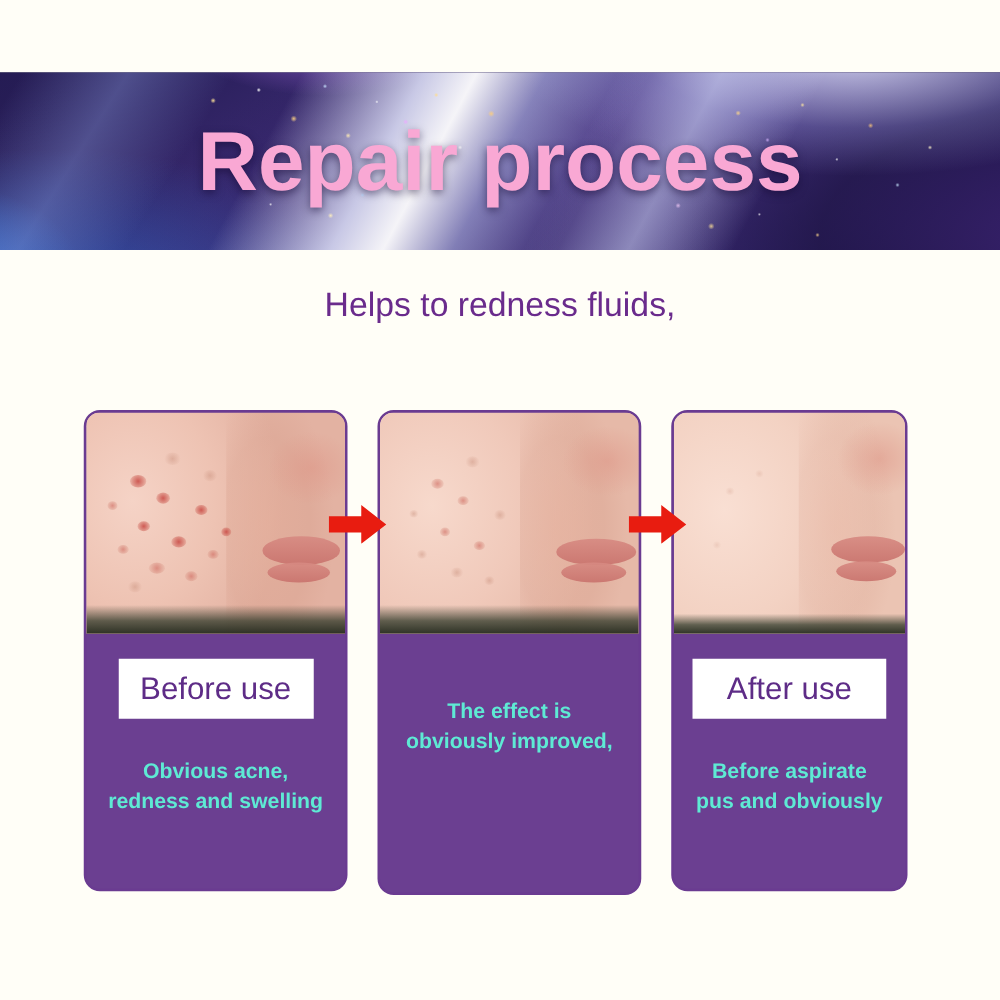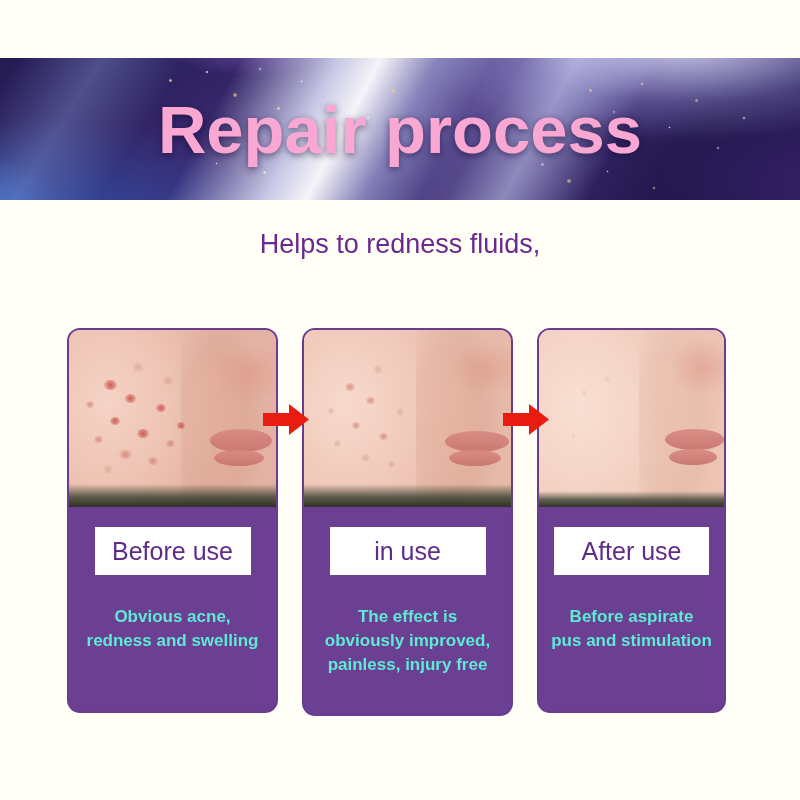--- a/index.html
+++ b/index.html
@@ -291,27 +291,23 @@
       <div class="acne mid" style="left:36%;top:58%;width:9px;height:7px;"></div>
       <div class="acne faint" style="left:44%;top:44%;width:10px;height:8px;"></div>
       <div class="acne faint" style="left:14%;top:62%;width:9px;height:7px;"></div>
       <div class="acne faint" style="left:27%;top:70%;width:11px;height:8px;"></div>
       <div class="acne faint" style="left:40%;top:74%;width:9px;height:7px;"></div>
       <div class="acne faint" style="left:33%;top:20%;width:12px;height:9px;"></div>
       <div class="acne faint" style="left:11%;top:44%;width:8px;height:6px;"></div>
     </div>
   </div>
   <div class="card-body">
-    <div class="label-box">
-      <span>in use</span>
-    </div>
     <div class="desc">
       <div>The effect is</div>
       <div>obviously improved,</div>
-      <div>painless, injury free</div>
     </div>
   </div>
 </div>
 
 <div class="arrow" id="arrow-1">
   <svg viewBox="0 0 46 31" xmlns="http://www.w3.org/2000/svg">
     <polygon points="0,9 26,9 26,0 46,15.5 26,31 26,22 0,22" fill="#e81c10"></polygon>
   </svg>
 </div>
 
@@ -328,16 +324,16 @@
       <div class="acne faint" style="left:35%;top:26%;width:7px;height:6px;opacity:.5;"></div>
       <div class="acne faint" style="left:17%;top:58%;width:7px;height:6px;opacity:.45;"></div>
     </div>
   </div>
   <div class="card-body">
     <div class="label-box">
       <span>After use</span>
     </div>
     <div class="desc">
       <div>Before aspirate</div>
-      <div>pus and stimulation</div>
+      <div>pus and obviously</div>
     </div>
   </div>
 </div>
 
 </body></html>

